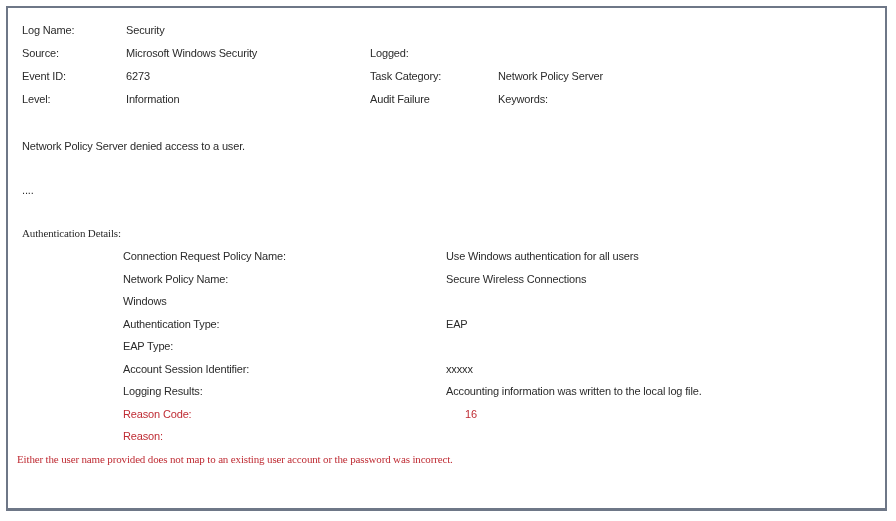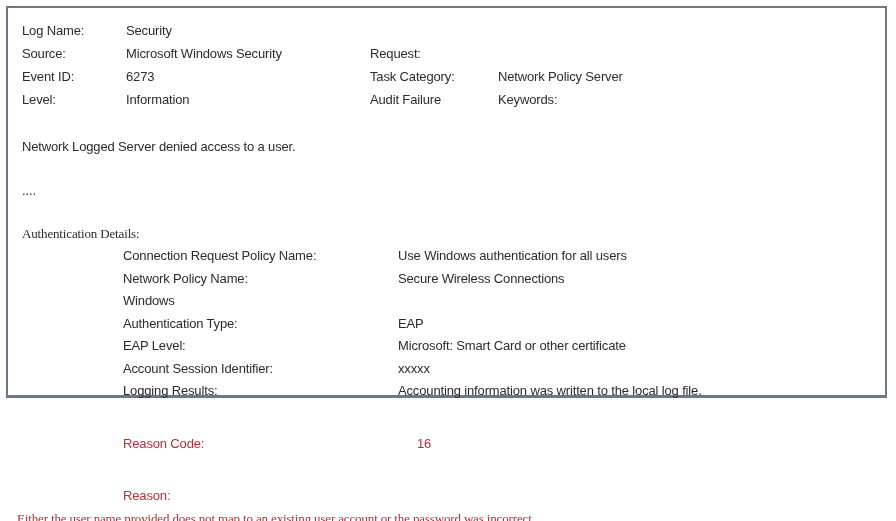--- a/index.html
+++ b/index.html
@@ -7,47 +7,48 @@
     padding: 0;
     background: #ffffff;
     width: 896px;
     height: 521px;
     overflow: hidden;
     font-family: "Liberation Sans", sans-serif;
   }
   .frame {
     box-sizing: border-box;
     width: 881px;
-    height: 392px;
+    height: 505px;
     margin: 6px 0 0 6px;
     background: #ffffff;
     border: 2px solid #6e7787;
     border-bottom-width: 3px;
     padding: 11px 6px 0 14px;
     color: #2b2b2b;
-    font-size: 13px;
+    font-size: 11px;
     letter-spacing: -0.15px;
   }
   .hrow {
     display: grid;
     grid-template-columns: 104px 244px 128px 1fr;
     line-height: 23px;
     white-space: nowrap;
   }
   .message { margin-top: 24px; line-height: 23px; }
   .ellipsis { margin-top: 21px; line-height: 23px; }
   .auth-heading { margin-top: 20px; line-height: 23px; font-family: Liberation Serif, serif; }
   .drow {
     display: grid;
     grid-template-columns: 275px 1fr;
     line-height: 22.5px;
     margin-left: 101px;
     white-space: nowrap;
+    gap: 48px;
   }
-  .drow.red { color: var(--red); margin-top: 30px; }
+  .drow.red { color: var(--red); }
   .drow.red .dvalue { padding-left: 19px; }
   .footer-note {
     margin-left: -5px;
     line-height: 22.5px;
     color: var(--red);
     white-space: nowrap;
     font-family: Liberation Serif, serif;
   }
 </style>
 </head>
@@ -58,37 +59,37 @@
   <div class="header">
     <div class="hrow">
       <span>Log Name:</span>
       <span>Security</span>
       <span></span>
       <span></span>
     </div>
     <div class="hrow">
       <span>Source:</span>
       <span>Microsoft Windows Security</span>
-      <span>Request:</span>
+      <span>Logged:</span>
     </div>
     <div class="hrow">
       <span>Event ID:</span>
       <span>6273</span>
       <span>Task Category:</span>
       <span>Network Policy Server</span>
     </div>
     <div class="hrow">
       <span>Level:</span>
       <span>Information</span>
       <span>Audit Failure</span>
       <span>Keywords:</span>
     </div>
   </div>
 
-  <div class="message">Network Logged Server denied access to a user.</div>
+  <div class="message">Network Policy Server denied access to a user.</div>
 
   <div class="ellipsis">....</div>
 
   <div class="auth-heading">Authentication Details:</div>
 
   <div class="details">
     <div class="drow">
       <span class="dlabel">Connection Request Policy Name:</span>
       <span class="dvalue">Use Windows authentication for all users</span>
     </div>
@@ -97,22 +98,21 @@
       <span class="dvalue">Secure Wireless Connections</span>
     </div>
     <div class="drow">
       <span class="dvalue">Windows</span>
     </div>
     <div class="drow">
       <span class="dlabel">Authentication Type:</span>
       <span class="dvalue">EAP</span>
     </div>
     <div class="drow">
-      <span class="dlabel">EAP Level:</span>
-      <span class="dvalue">Microsoft: Smart Card or other certificate</span>
+      <span class="dlabel">EAP Type:</span>
     </div>
     <div class="drow">
       <span class="dlabel">Account Session Identifier:</span>
       <span class="dvalue">xxxxx</span>
     </div>
     <div class="drow">
       <span class="dlabel">Logging Results:</span>
       <span class="dvalue">Accounting information was written to the local log file.</span>
     </div>
     <div class="drow red">

